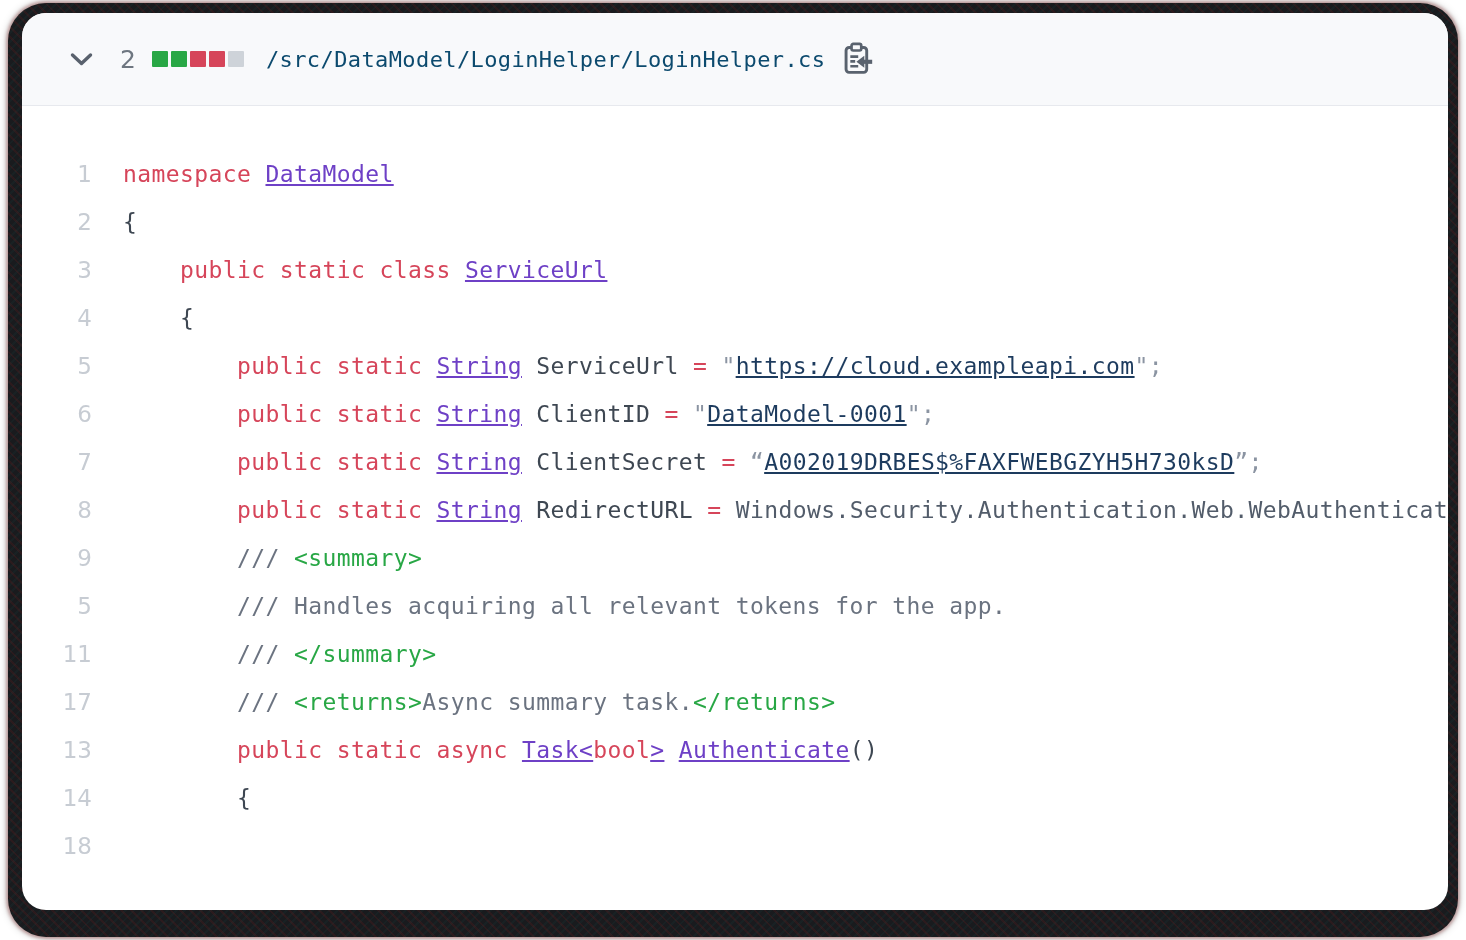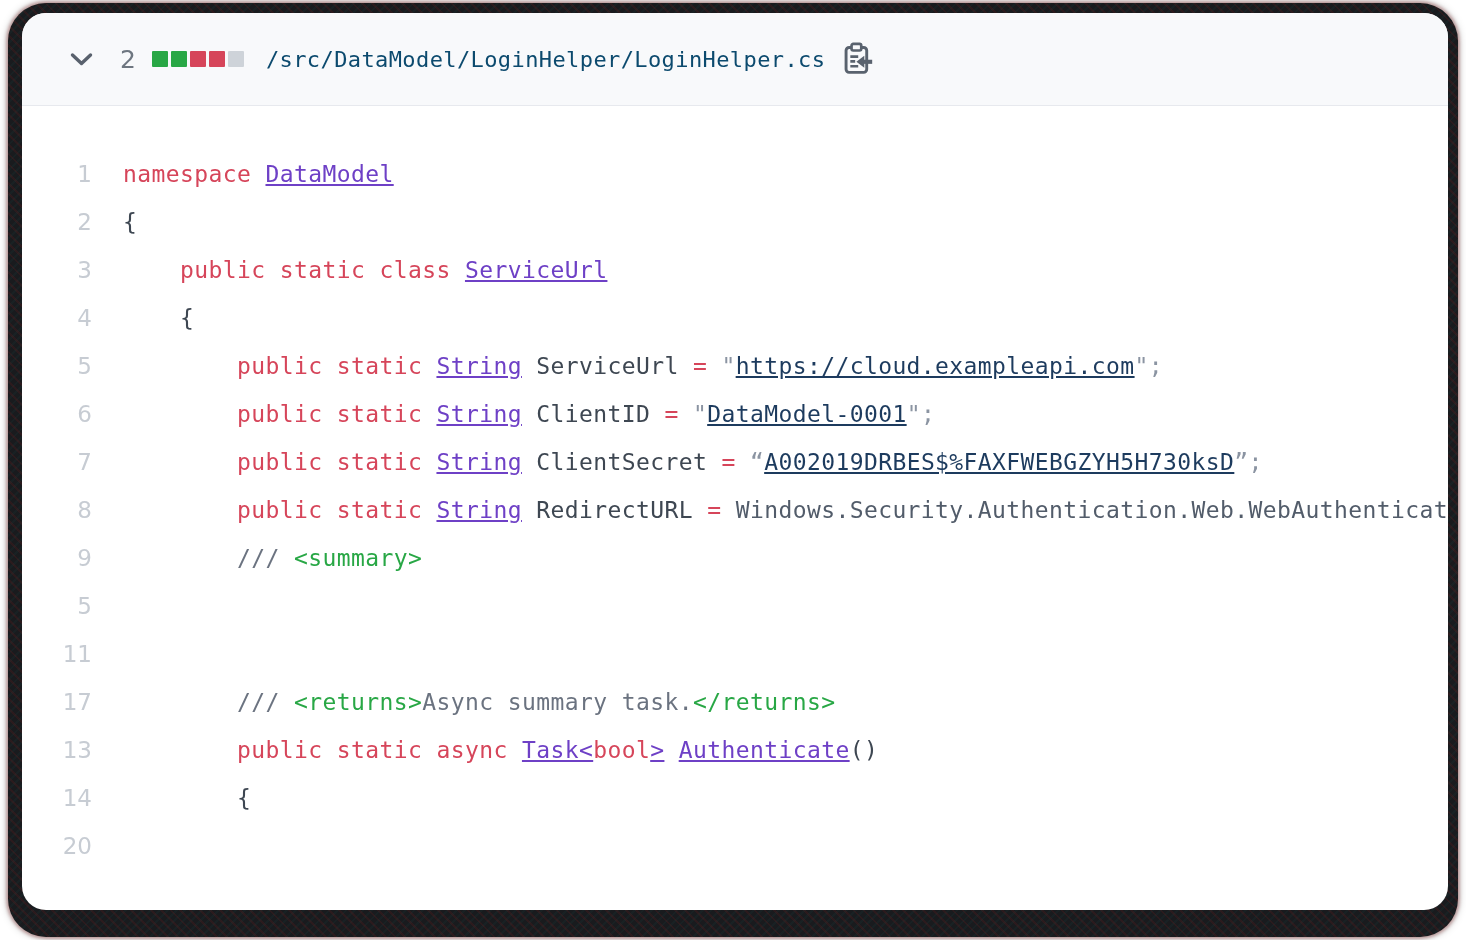--- a/index.html
+++ b/index.html
@@ -105,21 +105,21 @@
   <div class="code-area">
       <div class="row"><span class="ln">1</span><span class="code"><span class="tk-kw">namespace</span><span class="tk-plain"> </span><span class="tk-type">DataModel</span></span></div>
       <div class="row"><span class="ln">2</span><span class="code"><span class="tk-plain">{</span></span></div>
       <div class="row"><span class="ln">3</span><span class="code"><span class="tk-plain">    </span><span class="tk-kw">public static class</span><span class="tk-plain"> </span><span class="tk-type">ServiceUrl</span></span></div>
       <div class="row"><span class="ln">4</span><span class="code"><span class="tk-plain">    {</span></span></div>
       <div class="row"><span class="ln">5</span><span class="code"><span class="tk-plain">        </span><span class="tk-kw">public static</span><span class="tk-plain"> </span><span class="tk-type">String</span><span class="tk-plain"> ServiceUrl </span><span class="tk-op">=</span><span class="tk-plain"> </span><span class="tk-q">"</span><span class="tk-str">https://cloud.exampleapi.com</span><span class="tk-q">";</span></span></div>
       <div class="row"><span class="ln">6</span><span class="code"><span class="tk-plain">        </span><span class="tk-kw">public static</span><span class="tk-plain"> </span><span class="tk-type">String</span><span class="tk-plain"> ClientID </span><span class="tk-op">=</span><span class="tk-plain"> </span><span class="tk-q">"</span><span class="tk-str">DataModel-0001</span><span class="tk-q">";</span></span></div>
       <div class="row"><span class="ln">7</span><span class="code"><span class="tk-plain">        </span><span class="tk-kw">public static</span><span class="tk-plain"> </span><span class="tk-type">String</span><span class="tk-plain"> ClientSecret </span><span class="tk-op">=</span><span class="tk-plain"> </span><span class="tk-q">“</span><span class="tk-str">A002019DRBES$%FAXFWEBGZYH5H730ksD</span><span class="tk-q">”;</span></span></div>
       <div class="row"><span class="ln">8</span><span class="code"><span class="tk-plain">        </span><span class="tk-kw">public static</span><span class="tk-plain"> </span><span class="tk-type">String</span><span class="tk-plain"> RedirectURL </span><span class="tk-op">=</span><span class="tk-plain"> </span><span class="tk-val">Windows.Security.Authentication.Web.WebAuthentication</span></span></div>
       <div class="row"><span class="ln">9</span><span class="code"><span class="tk-com">        /// </span><span class="tk-tag">&lt;summary&gt;</span></span></div>
-      <div class="row"><span class="ln">5</span></div>
-      <div class="row"><span class="ln">11</span></div>
+      <div class="row"><span class="ln">5</span><span class="code"><span class="tk-com">        /// Handles acquiring all relevant tokens for the app.</span></span></div>
+      <div class="row"><span class="ln">11</span><span class="code"><span class="tk-com">        /// </span><span class="tk-tag">&lt;/summary&gt;</span></span></div>
       <div class="row"><span class="ln">17</span><span class="code"><span class="tk-com">        /// </span><span class="tk-tag">&lt;returns&gt;</span><span class="tk-com">Async summary task.</span><span class="tk-tag">&lt;/returns&gt;</span></span></div>
       <div class="row"><span class="ln">13</span><span class="code"><span class="tk-plain">        </span><span class="tk-kw">public static async</span><span class="tk-plain"> </span><span class="tk-type">Task&lt;</span><span class="tk-kw">bool</span><span class="tk-type">&gt;</span><span class="tk-plain"> </span><span class="tk-type">Authenticate</span><span class="tk-plain">()</span></span></div>
       <div class="row"><span class="ln">14</span><span class="code"><span class="tk-plain">        {</span></span></div>
-      <div class="row"><span class="ln">20</span><span class="code"></span></div>
+      <div class="row"><span class="ln">18</span><span class="code"></span></div>
     </div>
 
 </div>
 
 </body></html>

